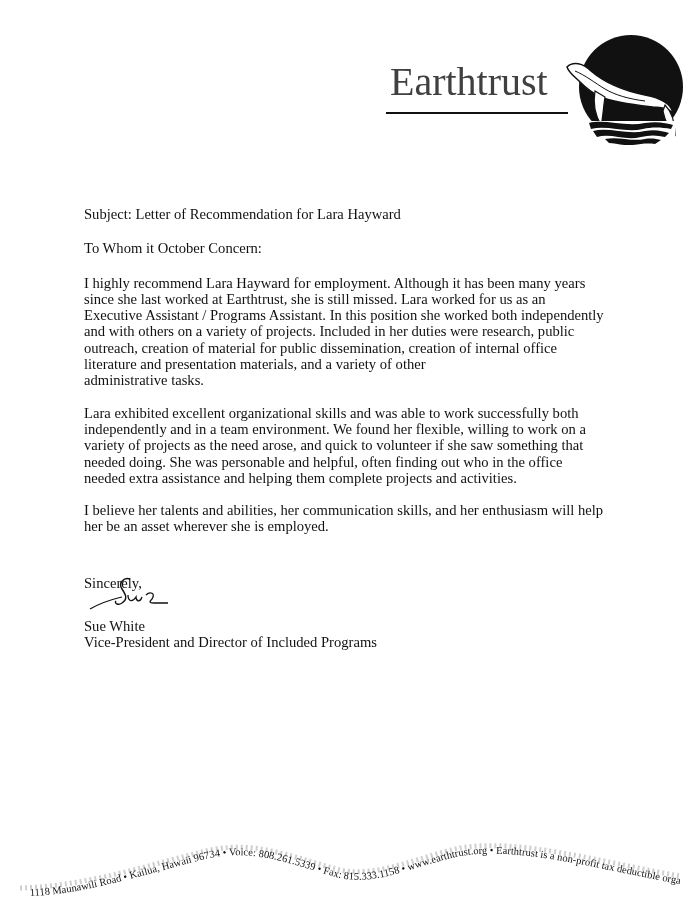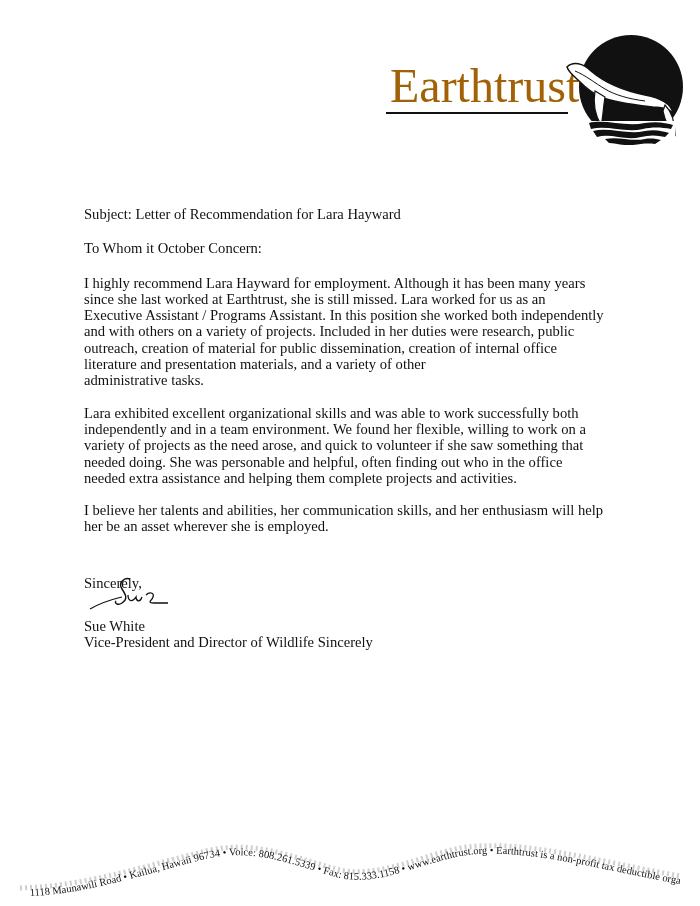--- a/index.html
+++ b/index.html
@@ -1,18 +1,18 @@
 <!DOCTYPE html>
 <html><head>
   <meta charset="utf-8">
   <style>
     html, body { margin: 0; padding: 0; background: #ffffff; }
     body { width: 700px; height: 906px; position: relative; overflow: hidden; font-family: "Liberation Serif", serif; color: #111; }
     .logo { position: absolute; left: 380px; top: 22px; width: 320px; height: 120px; }
-    .logo-text { position: absolute; left: 10px; top: 40px; font-family: "Liberation Serif", serif; font-size: 48px; color: #a16207; letter-spacing: 0px; line-height: 1; }
+    .logo-text { position: absolute; left: 10px; top: 40px; font-family: "Liberation Serif", serif; font-size: 40px; color: #404040; letter-spacing: 0px; line-height: 1; }
     .logo-rule { position: absolute; left: 6px; top: 90px; width: 182px; height: 2px; background: #111; }
     .logo-mark { position: absolute; left: 185px; top: 3px; width: 118px; height: 120px; }
     .letter { position: absolute; left: 84px; top: 206px; width: 600px; font-size: 14.6px; line-height: 16.3px; }
     .letter p { margin: 0; }
     .gap1 { height: 18px; }
     .gap2 { height: 16px; }
     .para { white-space: pre-line; }
     .closing { position: absolute; left: 84px; top: 575px; font-size: 14.6px; line-height: 16.3px; }
     .signature { position: absolute; left: 84px; top: 573px; width: 110px; height: 44px; }
     .sig-name { position: absolute; left: 84px; top: 618px; font-size: 14.6px; line-height: 16.3px; }
@@ -68,21 +68,21 @@
 <div class="closing">Sincerely,</div>
 
 <svg class="signature" viewBox="0 0 110 44">
   <path d="M6 36 C20 28 30 26 38 24" fill="none" stroke="#111" stroke-width="1.2"></path>
   <path d="M46 6 C40 4 34 10 38 16 C42 22 44 26 38 30 C34 33 30 30 32 28" fill="none" stroke="#111" stroke-width="1.4"></path>
   <path d="M44 22 C44 28 48 30 52 24 C52 28 56 30 58 24" fill="none" stroke="#111" stroke-width="1.3"></path>
   <path d="M62 22 C66 18 72 20 68 26 C66 28 64 30 70 30 L84 30" fill="none" stroke="#111" stroke-width="1.3"></path>
 </svg>
 
 <div class="sig-name">Sue White</div>
-<div class="sig-title">Vice-President and Director of Wildlife Sincerely</div>
+<div class="sig-title">Vice-President and Director of Included Programs</div>
 
 <svg class="footer" viewBox="0 0 700 86">
   <defs>
     <path id="footer-wave" d="M30 76 C90 74 150 52 210 38 C260 28 300 48 340 58 C380 66 420 44 460 36 C520 26 600 50 680 64"></path>
     <path id="footer-shade" d="M20 68 C90 66 150 44 210 30 C260 20 300 40 340 50 C380 58 420 36 460 28 C520 18 600 42 680 56"></path>
   </defs>
   <use href="#footer-shade" fill="none" stroke="#cfcfcf" stroke-width="5" stroke-dasharray="2 3"></use>
   <text font-family="Liberation Serif, serif" font-size="10.5" fill="#111">
     <textPath href="#footer-wave">1118 Maunawili Road  • Kailua, Hawaii 96734 • Voice: 808.261.5339 • Fax: 815.333.1158 • www.earthtrust.org •  Earthtrust is a non-profit tax deductible organization</textPath>
   </text>

